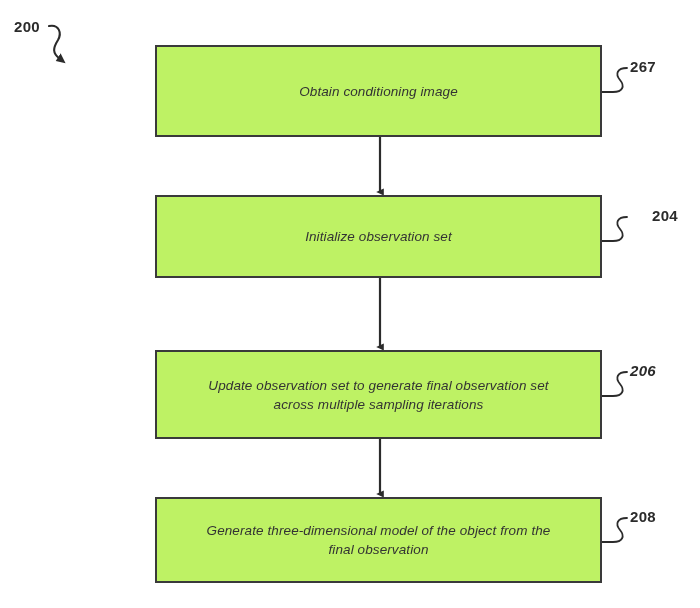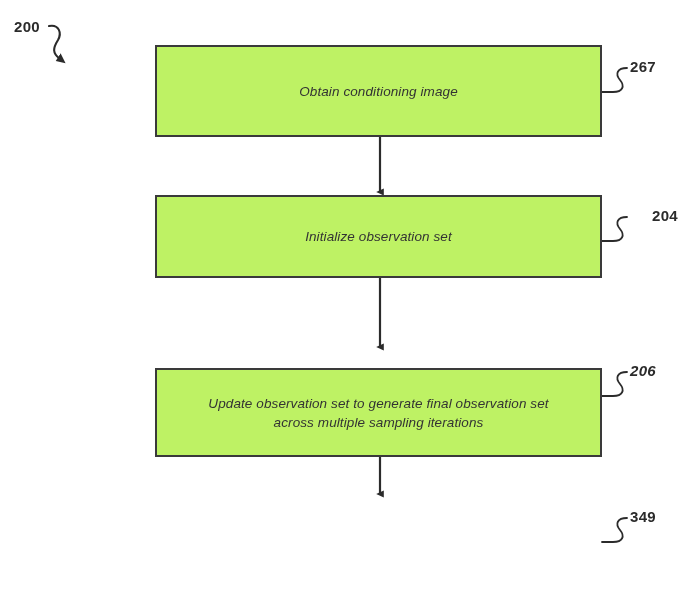--- a/index.html
+++ b/index.html
@@ -98,21 +98,25 @@
   <div class="flow-box" style="left:155px; top:45px; width:447px; height:92px;">
     <div class="flow-box-label">Obtain conditioning image</div>
   </div>
   <div class="ref-num" style="left:630px; top:58px;">267</div>
 
   <div class="flow-box" style="left:155px; top:195px; width:447px; height:83px;">
     <div class="flow-box-label">Initialize observation set</div>
   </div>
   <div class="ref-num" style="left:652px; top:207px;">204</div>
 
-  <div class="flow-box" style="left:155px; top:368px; width:447px; height:89px;text-align:center;">
+  <div class="flow-box" style="left:155px; top:350px; width:447px; height:89px;text-align:center;">
     <div class="flow-box-label">Update observation set to generate final observation set
 across multiple sampling iterations</div>
   </div>
   <div class="ref-num" style="left:630px; top:362px;font-style:italic;">206</div>
 
-  <div class="ref-num" style="left:630px; top:508px;">349</div>
+  <div class="flow-box" style="left:155px; top:497px; width:447px; height:86px;">
+    <div class="flow-box-label">Generate three-dimensional model of the object from the
+final observation</div>
+  </div>
+  <div class="ref-num" style="left:630px; top:508px;">208</div>
 
 </div>
 
 </body></html>

